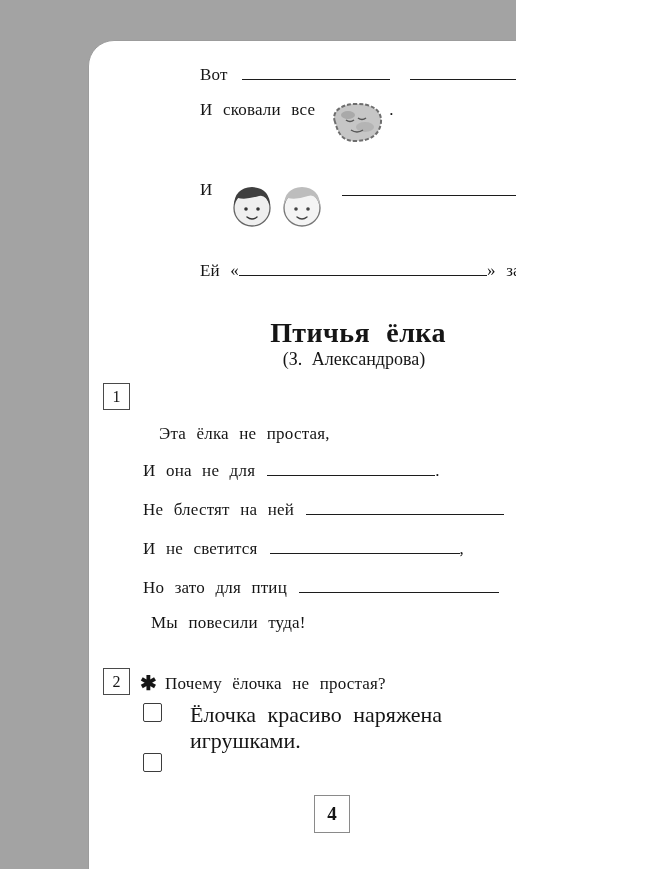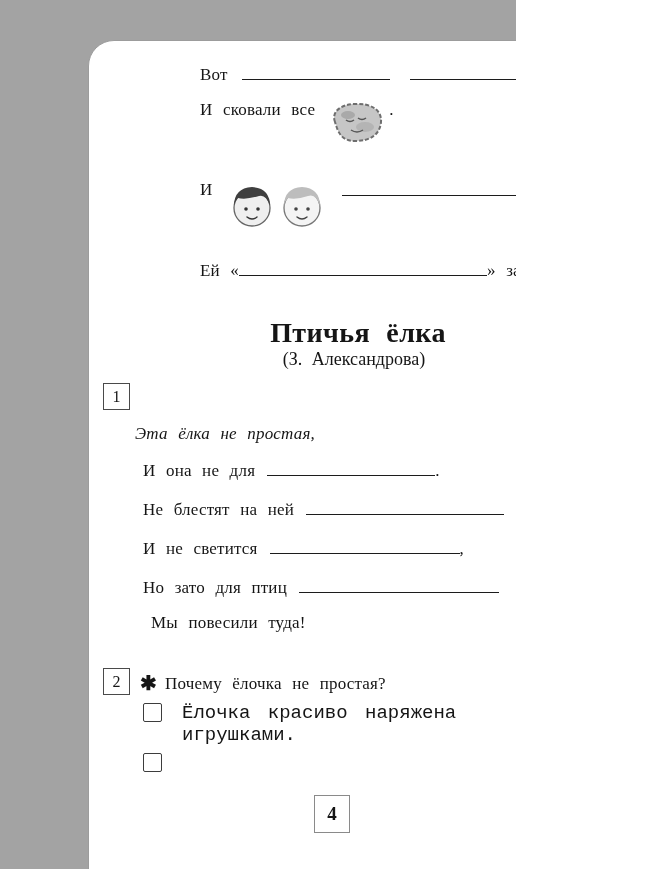--- a/index.html
+++ b/index.html
@@ -37,21 +37,21 @@
     position:absolute; width:27px; height:27px;
     border:1.4px solid #4a4a4a; background:#fff;
     display:flex; align-items:center; justify-content:center;
     font-size:16px;
   }
   .opt { position:absolute; display:flex; align-items:flex-start; }
   .cb {
     width:19px; height:19px; border:1.4px solid #3d3d3d; background:#fff;
     border-radius:2px; flex:0 0 auto; margin-top:1px;
   }
-  .opt .lbl { margin-left:20px; font-size:19px; word-spacing:6px;font-family:Liberation Mono, monospace; }
+  .opt .lbl { margin-left:28px; font-size:22px; word-spacing:6px; }
   .star { font-size:20px; font-weight:bold; margin-right:8px; vertical-align:-1px; }
   .pagebox {
     position:absolute; left:314px; top:795px; width:36px; height:38px;
     border:1.4px solid #8a8a8a; background:#fff;
     display:flex; align-items:center; justify-content:center;
     font-size:19px; font-weight:bold;
   }
   .imgwrap { display:inline-block; line-height:0; }
 </style>
 </head>
@@ -102,21 +102,21 @@
     <span>Ей «</span><span class="blank" style="width:248px;"></span><span>» за труды.</span>
   </div>
 
   <div class="title" style="top:317px;">Птичья ёлка</div>
   <div class="author" style="top:349px;">(З. Александрова)</div>
 
   <div class="numbox" style="left:103px; top:383px;">
     <span>1</span>
   </div>
 
-  <div class="row" style="left:135px; top:424px;font-style:italic;">
+  <div class="row" style="left:159px; top:424px;">
     <span>Эта ёлка не простая,</span>
   </div>
   <div class="row" style="left:143px; top:460px;">
     <span>И она не для</span><span class="blank" style="width:168px; margin-left:12px;"></span><span>.</span>
   </div>
   <div class="row" style="left:143px; top:499px;">
     <span>Не блестят на ней</span><span class="blank" style="width:198px; margin-left:12px;"></span><span></span>
   </div>
   <div class="row" style="left:143px; top:538px;">
     <span>И не светится</span><span class="blank" style="width:190px; margin-left:12px;"></span><span>,</span>

